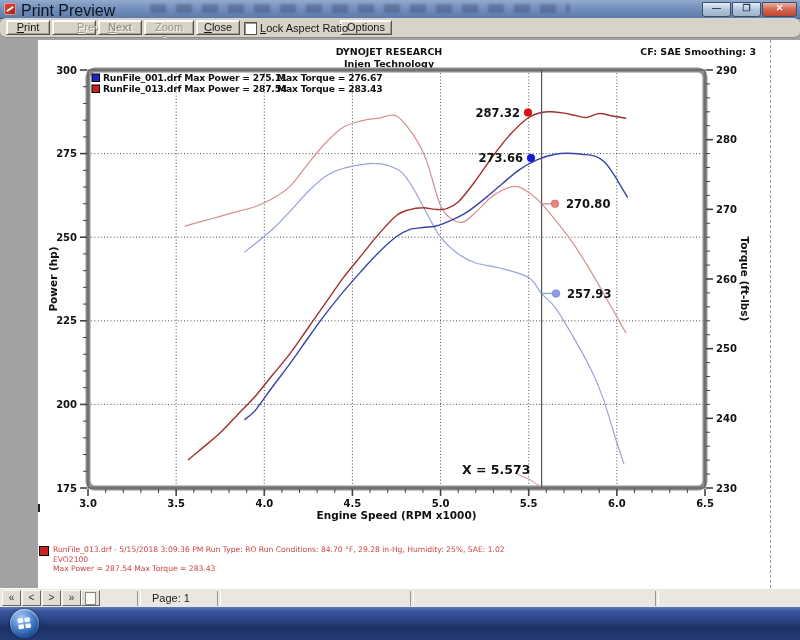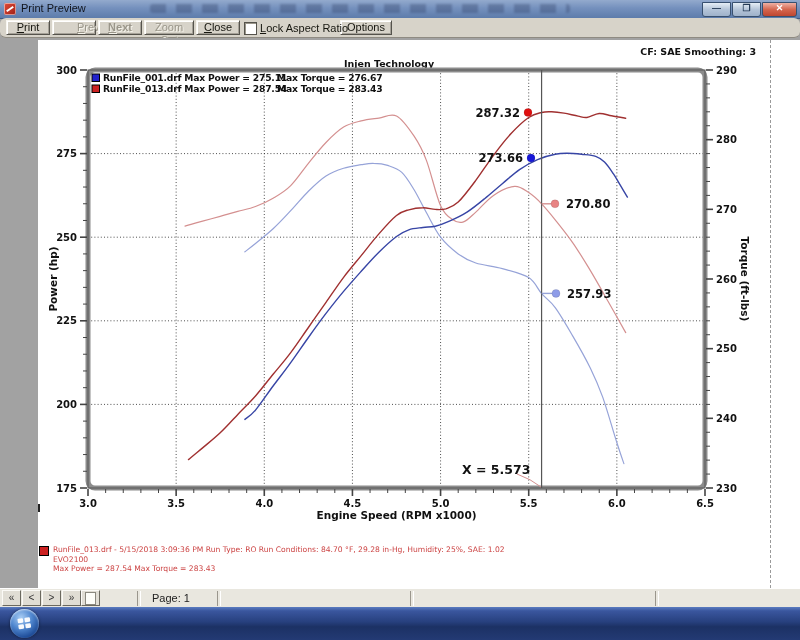--- a/index.html
+++ b/index.html
@@ -5,21 +5,21 @@
   html,body{margin:0;padding:0;}
   body{width:800px;height:640px;position:relative;overflow:hidden;
        font-family:"Liberation Sans",sans-serif;background:#a2a2a2;}
   
   .titlebar{position:absolute;left:0;top:0;width:800px;height:18px;
     background:linear-gradient(180deg,#93aacd 0%,#7490bd 45%,#5d7cab 100%);
     border-bottom:1px solid #3f5a85;}
   .titlebar .app-ico{position:absolute;left:4px;top:3px;width:12px;height:12px;border-radius:2px;
     background:linear-gradient(135deg,#e24b3a,#9e1f15);box-shadow:inset 0 0 0 1px rgba(255,255,255,.5);}
   .titlebar .app-ico:after{content:"";position:absolute;left:2px;top:5px;width:8px;height:2px;background:#fff;transform:rotate(-35deg);}
-  .titlebar .ttl{position:absolute;left:21px;top:2px;font-size:11px;color:#10141c;}
+  .titlebar .ttl{position:absolute;left:21px;top:2px;font-size:16px;color:#10141c;}
   .ghost{position:absolute;left:150px;top:4px;width:420px;height:9px;border-radius:3px;opacity:.45;
     background:repeating-linear-gradient(90deg,rgba(25,35,70,.55) 0 16px,rgba(25,35,70,0) 16px 26px);
     filter:blur(1.3px);}
   .winbtns{position:absolute;right:3px;top:2px;display:flex;gap:1px;}
   .winbtn{width:27px;height:13px;border:1px solid #38506f;border-radius:0 0 3px 3px;
     background:linear-gradient(#e6eef6,#b4c4d8 50%,#9fb2ca);color:#243a55;font-size:9px;
     line-height:11px;text-align:center;font-weight:bold;}
   .winbtn.close{width:33px;background:linear-gradient(#efb1a4,#d4664f 50%,#bf4630);color:#fff;}
   
   .toolbar{position:absolute;left:0;top:18px;width:800px;height:19px;background:#d7d3c9;
@@ -78,20 +78,21 @@
     <div class="tb-btn" style="left: 196px; width: 44px;"><u>C</u>lose</div>
     <div class="tb-btn" style="left: 340px; width: 52px;">Options</div>
     <div class="chk" style="left: 244px;"></div>
     <div class="chk-label" style="left: 260px;"><u>L</u>ock Aspect Ratio</div>
   </div>
 
 <div class="preview">
   <div class="page">
     <div class="margin-line"></div>
 
+    <div class="hdr" style="left:0;right:60px;top:6px;text-align:center;">DYNOJET RESEARCH</div>
     <div class="hdr" style="left:0;right:60px;top:18px;text-align:center;">Injen Technology</div>
     <div class="hdr" style="right:44px;top:6px;">CF: SAE  Smoothing: 3</div>
 
     <svg id="chart" style="position:absolute;left:0;top:0;" width="762" height="548" viewBox="38 40 762 548">
         <line x1="176.14285714285714" y1="70" x2="176.14285714285714" y2="488" stroke="#222" stroke-width="0.8" stroke-dasharray="1 2.2"></line>
         <line x1="264.2857142857143" y1="70" x2="264.2857142857143" y2="488" stroke="#222" stroke-width="0.8" stroke-dasharray="1 2.2"></line>
         <line x1="352.42857142857144" y1="70" x2="352.42857142857144" y2="488" stroke="#222" stroke-width="0.8" stroke-dasharray="1 2.2"></line>
         <line x1="440.57142857142856" y1="70" x2="440.57142857142856" y2="488" stroke="#222" stroke-width="0.8" stroke-dasharray="1 2.2"></line>
         <line x1="528.7142857142858" y1="70" x2="528.7142857142858" y2="488" stroke="#222" stroke-width="0.8" stroke-dasharray="1 2.2"></line>
         <line x1="616.8571428571429" y1="70" x2="616.8571428571429" y2="488" stroke="#222" stroke-width="0.8" stroke-dasharray="1 2.2"></line>

